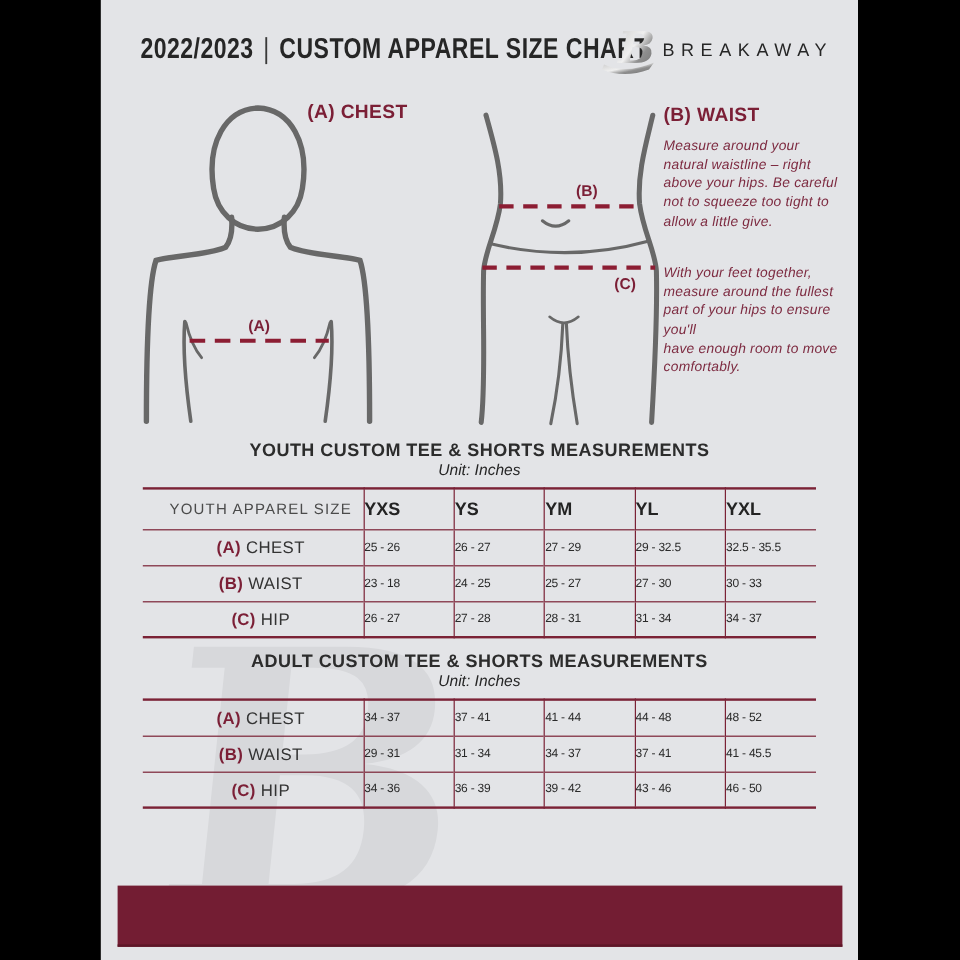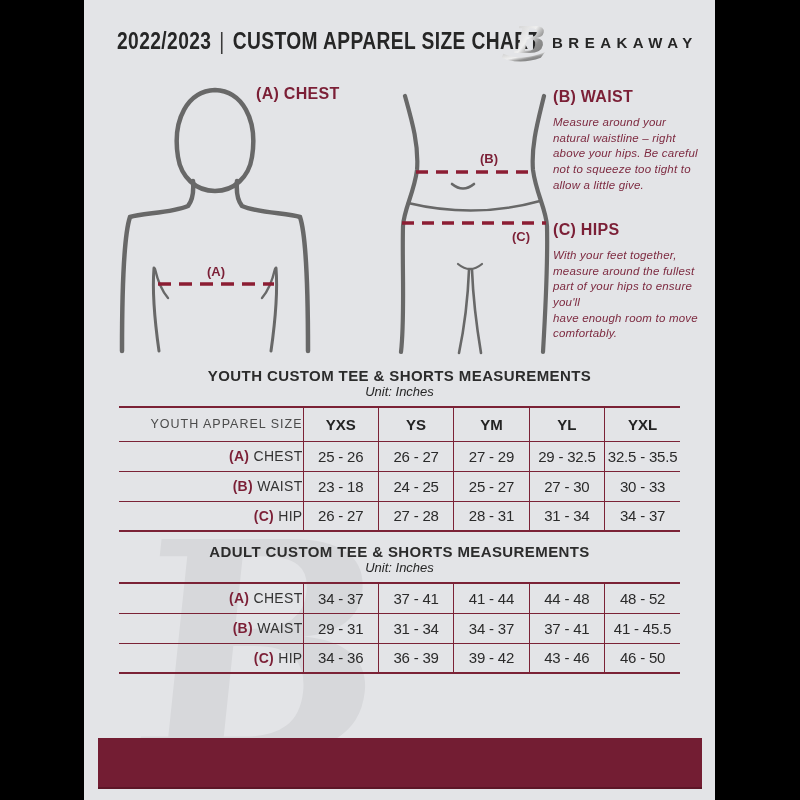--- a/index.html
+++ b/index.html
@@ -21,21 +21,21 @@
   .masthead {
     position: absolute; left: 33px; top: 27px;
     font-weight: bold; font-size: 24px; color: #262626;
     transform: scaleX(0.80); transform-origin: 0 50%;
     white-space: nowrap; letter-spacing: 0.5px;
   }
   .masthead .sep { margin: 0 10px; font-weight: normal; color: #3a3a3a; }
   .logo-svg { position: absolute; left: 416px; top: 18px; }
   .brand {
     position: absolute; left: 468px; top: 34px;
-    font-weight: bold; font-size: 15px; letter-spacing: 5.5px;
+    font-weight: normal; font-size: 15px; letter-spacing: 5.5px;
     color: #262626; white-space: nowrap;
   }
   
   .fig { position: absolute; }
   .fig-torso { left: 28px; top: 85px; }
   .fig-hips  { left: 304px; top: 93px; }
   
   .guide { position: absolute; width: 150px; }
   .guide-a { left: 172px; top: 85px; width: 140px; }
   .guide-b { left: 469px; top: 88px; }
@@ -69,27 +69,27 @@
     color: #262626; margin-top: 0; margin-bottom: 7px;
   }
   table.size {
     margin: 0 auto; width: 561px; table-layout: fixed;
     border-collapse: collapse;
     border-top: 2px solid #7b2236; border-bottom: 2px solid #7b2236;
   }
   table.size col.c0 { width: 184px; }
   table.size col.cv { width: 75.4px; }
   table.size tr { border-bottom: 1.6px solid #7b2236; }
-  table.size td { border-left: 1.4px solid #7b2236; text-align: center; }
-  table.size td:first-child { border-left: none; text-align: right; padding-left: 13px; }
+  table.size td { border-left: 1.4px solid #7b2236; text-align: left; }
+  table.size td:first-child { border-left: none; text-align: center; padding-left: 13px; }
   table.size tr.hd td { height: 34px; }
   table.size tr.dr td { height: 30px; }
   .col-head { font-size: 15px; font-weight: bold; color: #232323; }
   .tbl-label { font-size: 12.5px; color: #4b4b4b; letter-spacing: 1px; }
-  .cell-val { font-size: 15px; color: #2a2a2a; letter-spacing: -0.2px; }
+  .cell-val { font-size: 10px; color: #2a2a2a; letter-spacing: -0.2px; }
   .row-label { font-size: 14px; color: #333; letter-spacing: 0.3px; }
   .row-label .marker { font-weight: bold; color: #7b1f36; }
   
   .footer-bar {
     position: absolute; left: 14px; top: 738px;
     width: 604px; height: 51px;
     background: #731d33; z-index: 2;
     border-bottom: 2px solid #5d1627;
   }
   .svgtxt-marker { font: bold 13px "Liberation Sans", sans-serif; fill: #7b1f36; }
@@ -150,21 +150,20 @@
   </svg>
 
   <div class="guide guide-a">
     <h3>(A) CHEST</h3>
   </div>
   <div class="guide guide-b">
     <h3>(B) WAIST</h3>
     <p>Measure around your natural waistline – right above your hips. Be careful not to squeeze too tight to allow a little give.</p>
   </div>
   <div class="guide guide-c">
-    <h3>(C) HIPS</h3>
     <p>With your feet together, measure around the fullest part of your hips to ensure you'll
 have enough room to move comfortably.</p>
   </div>
 
   <div class="tbl-block yb">
     <div class="tbl-title">YOUTH CUSTOM TEE &amp; SHORTS MEASUREMENTS</div>
     <div class="tbl-unit">Unit: Inches</div>
     <table class="size">
       <colgroup>
           <col class="c0">

